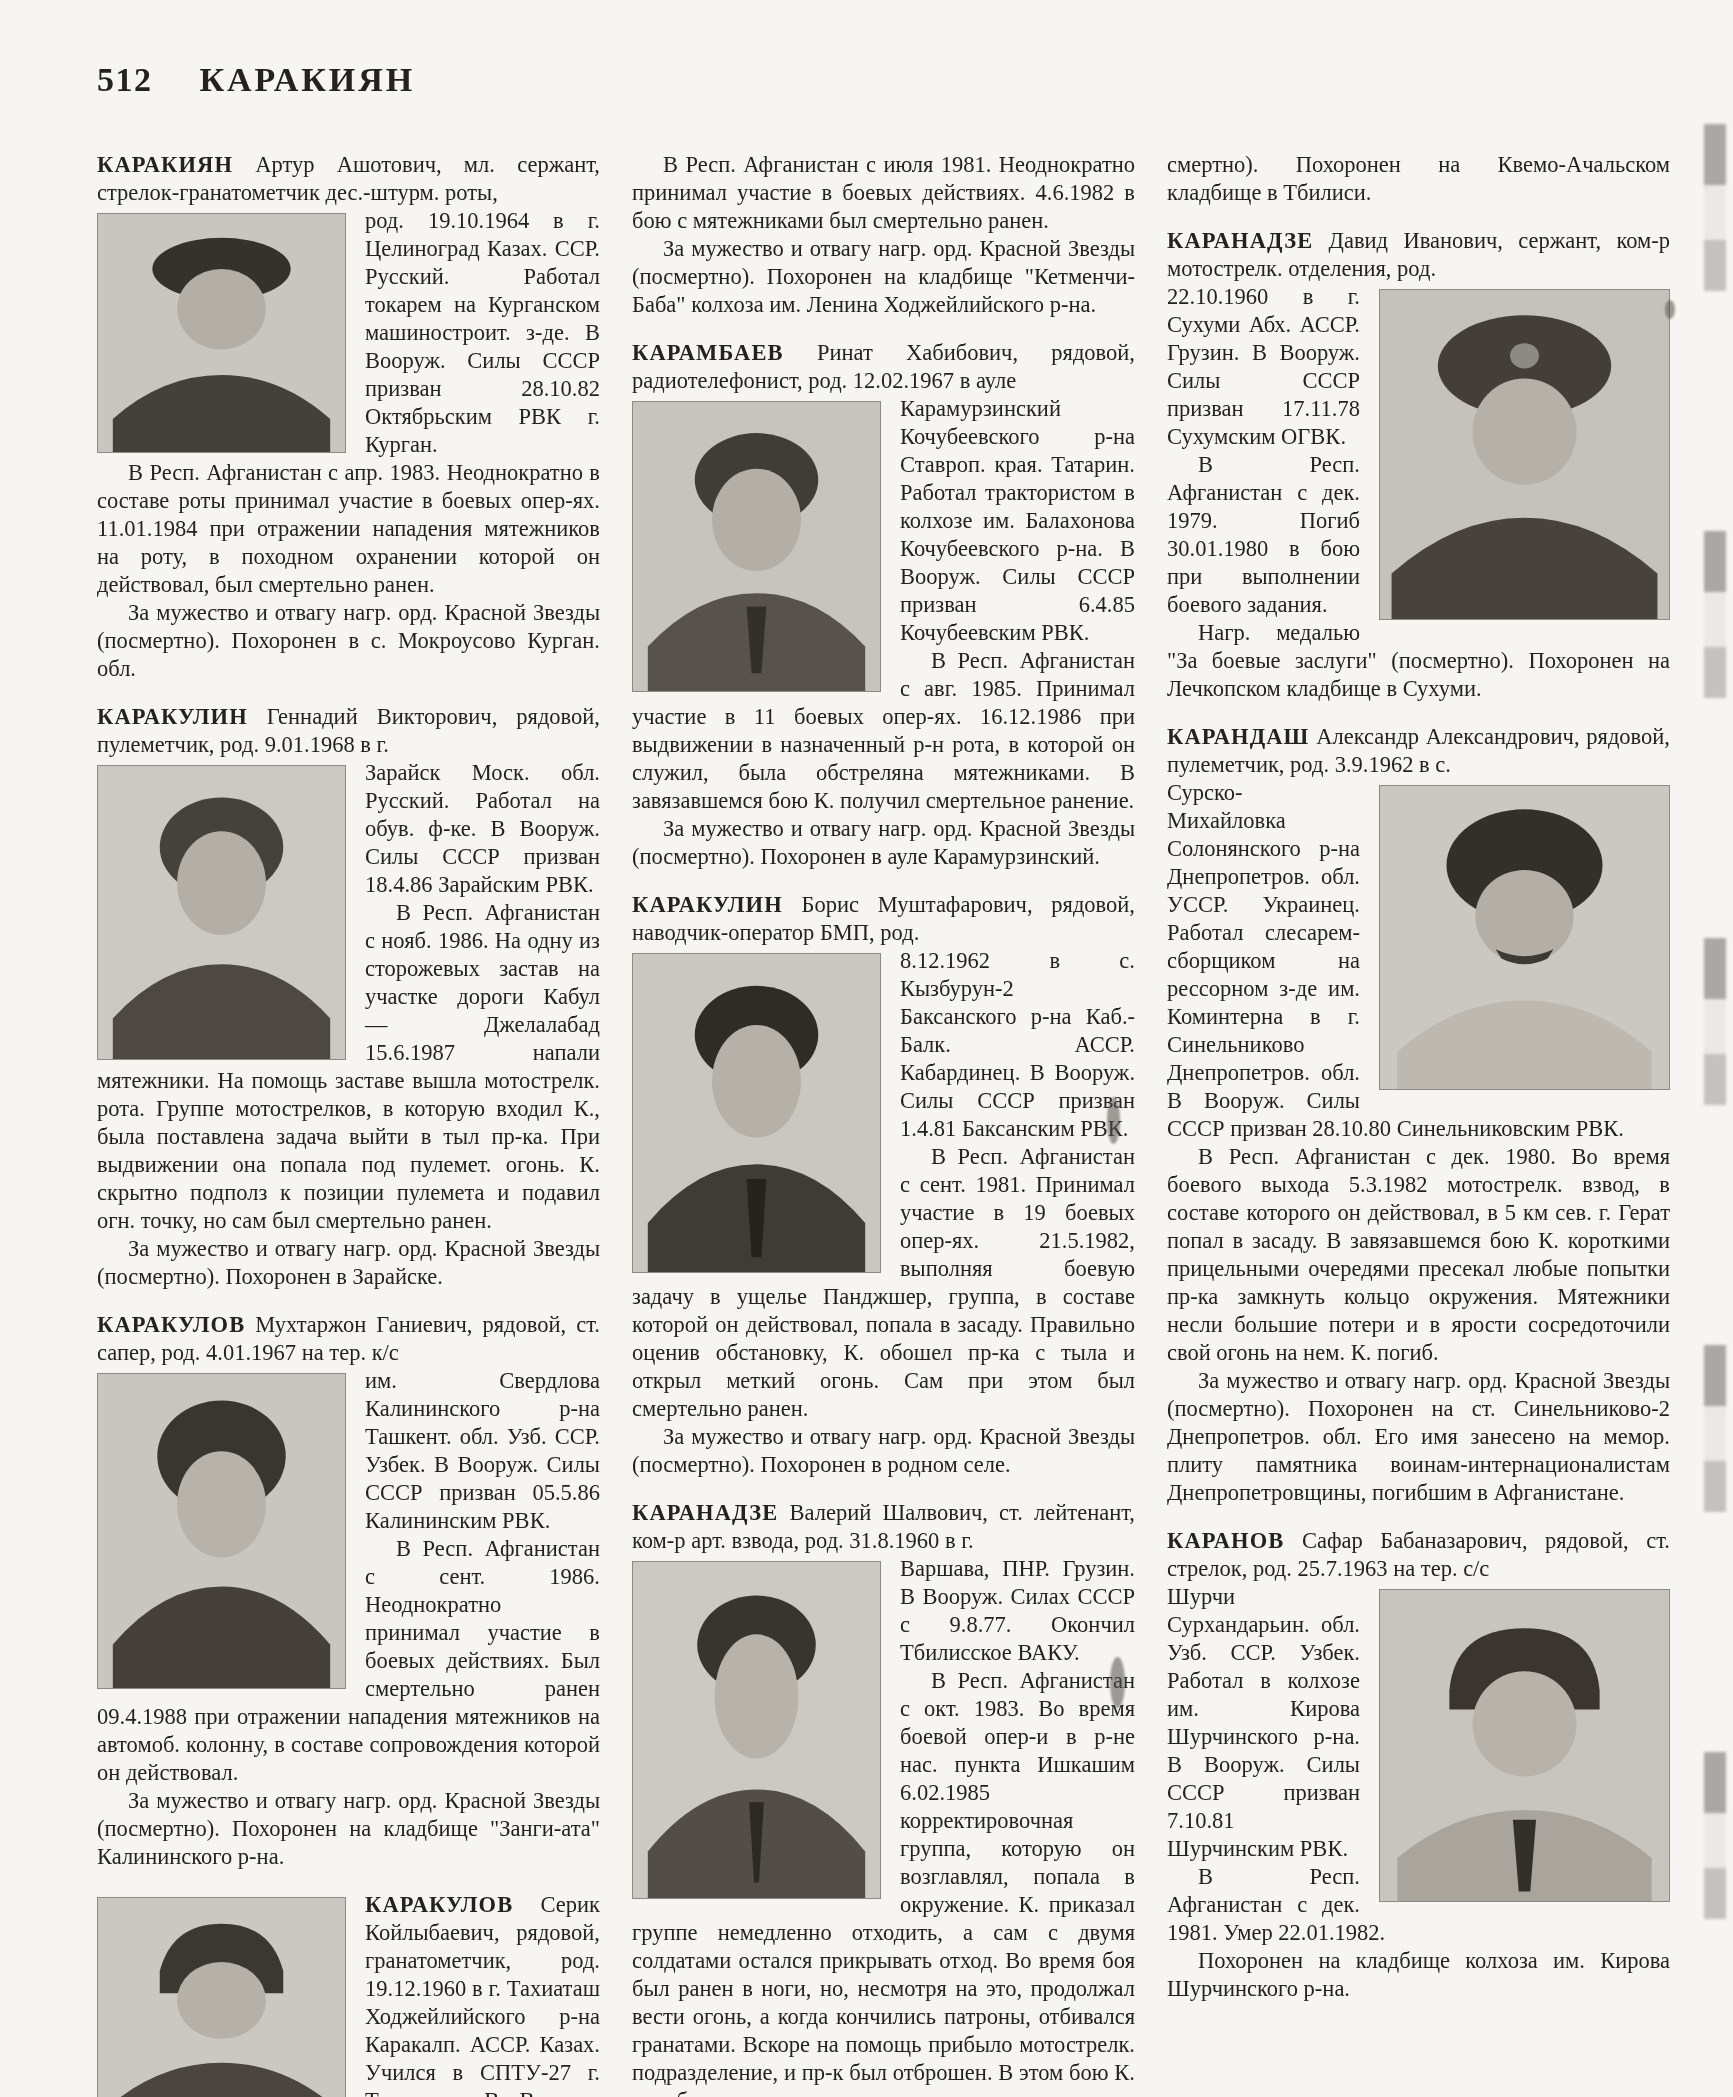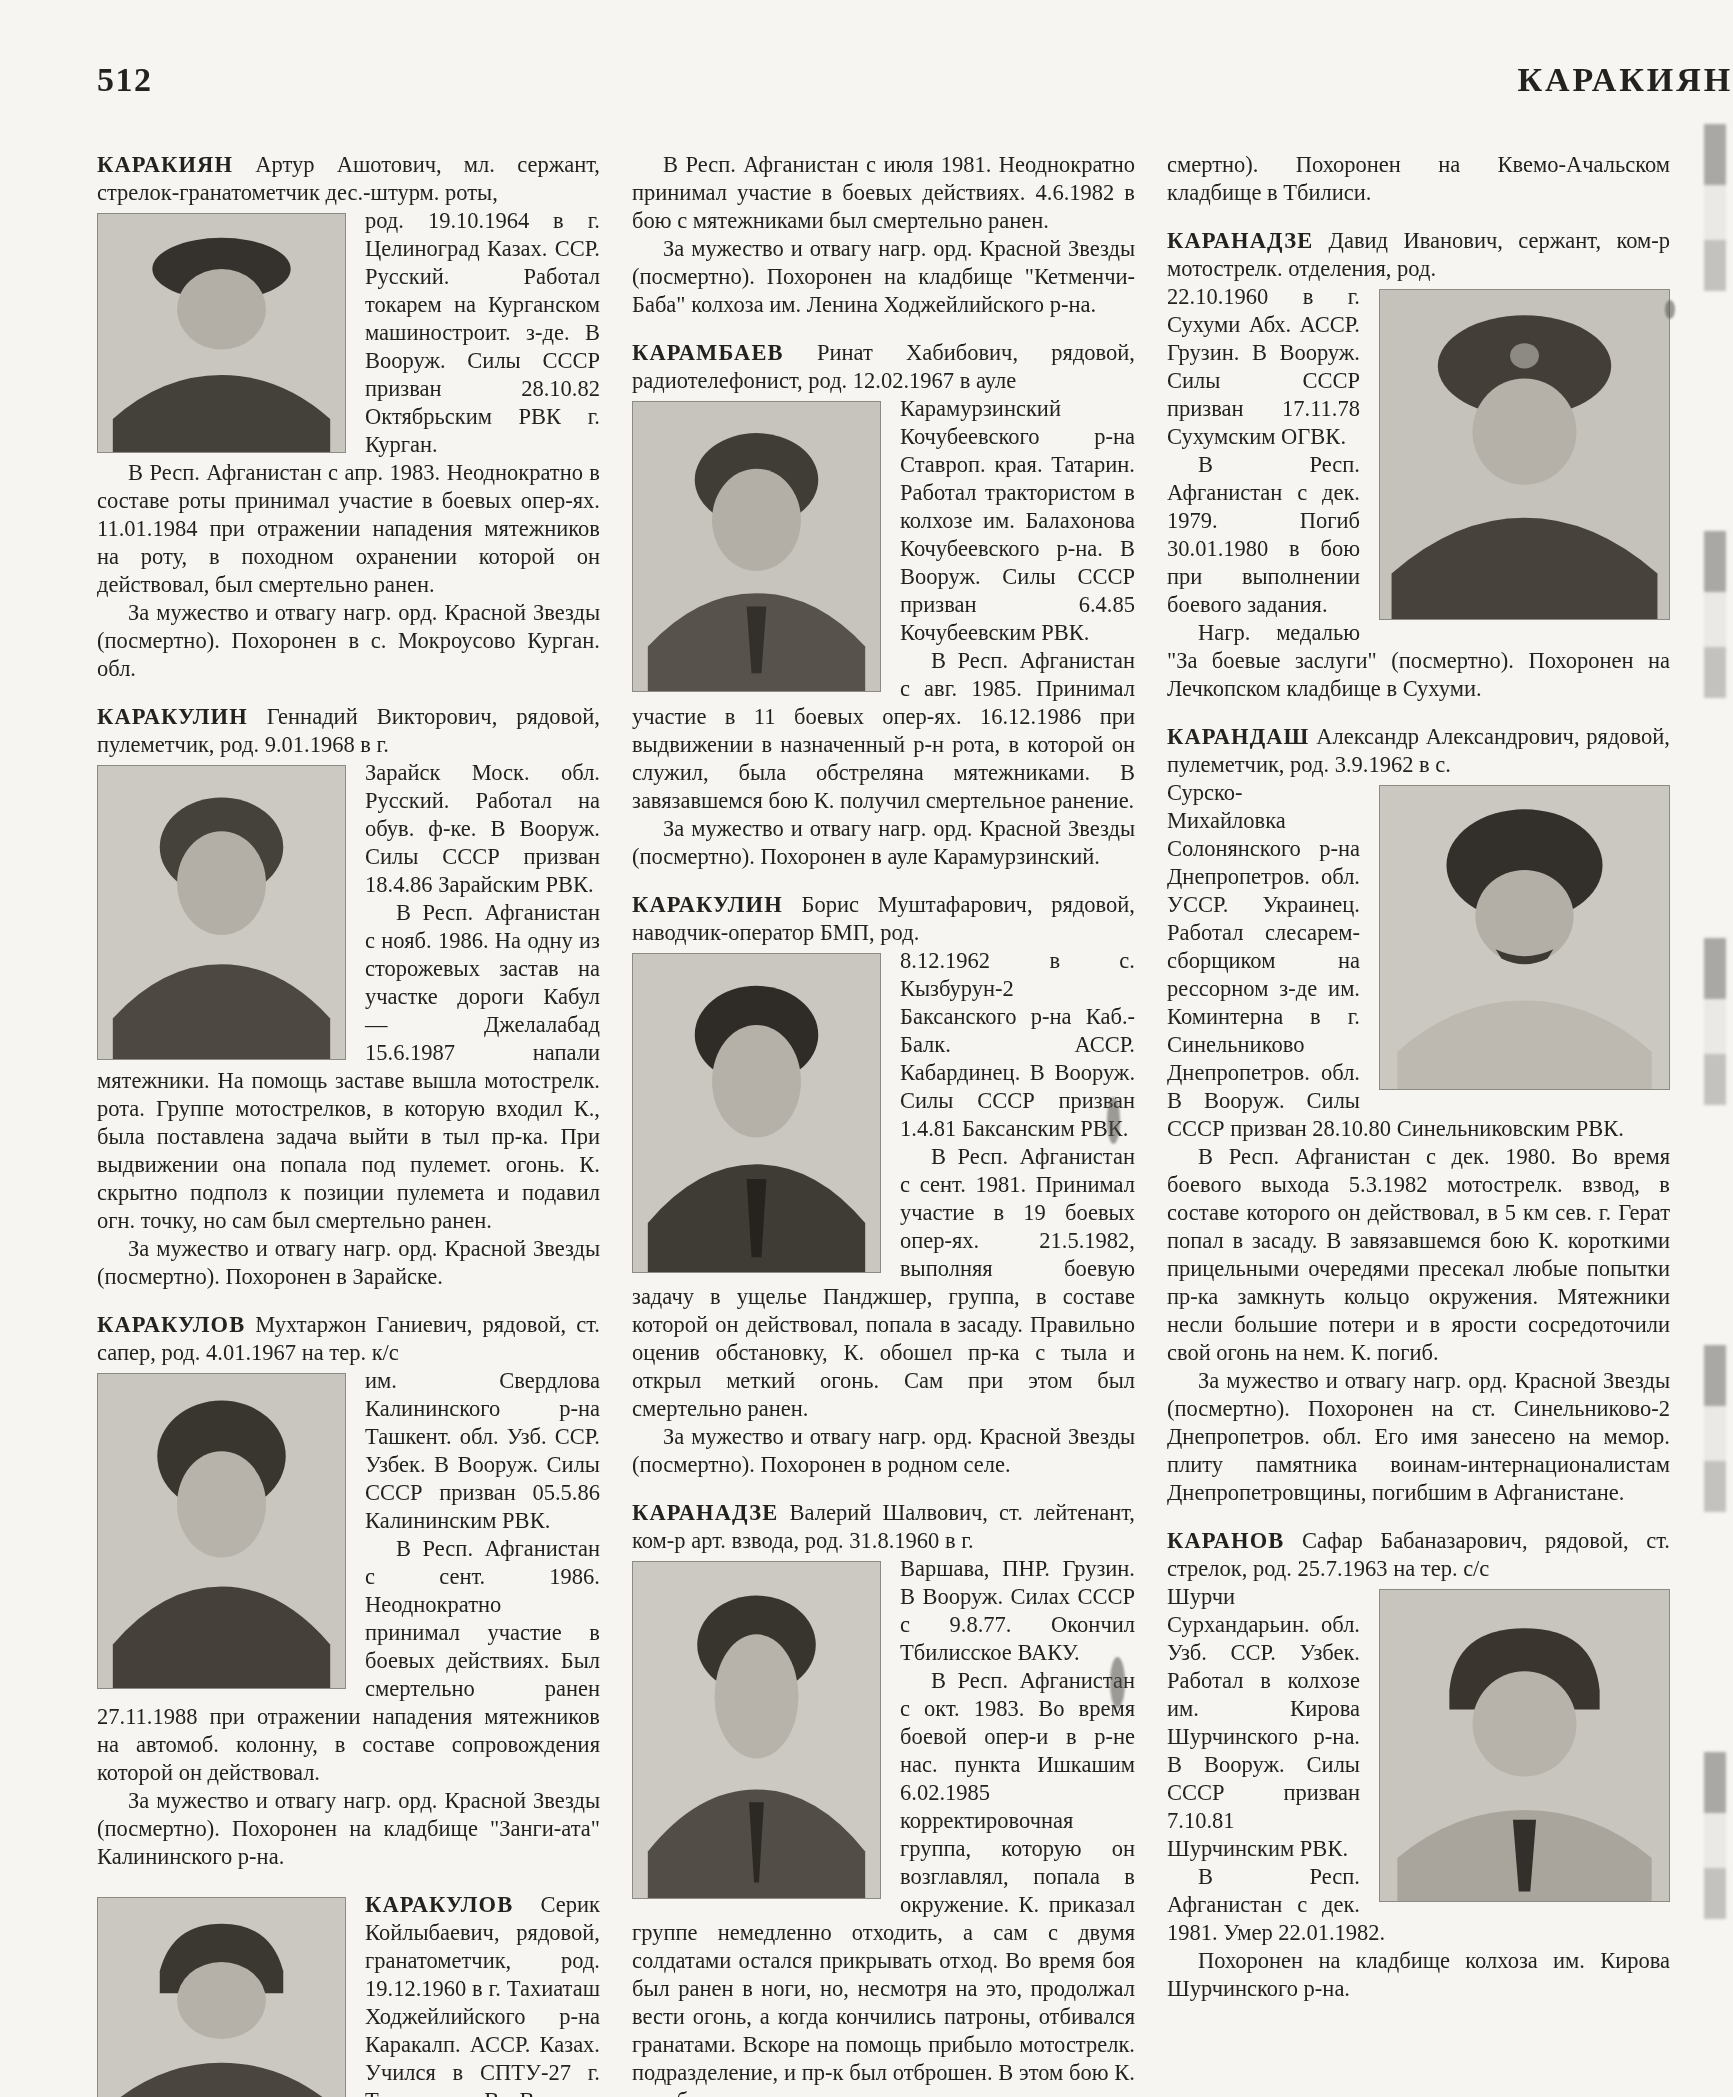--- a/index.html
+++ b/index.html
@@ -1,19 +1,19 @@
 <!DOCTYPE html>
 <html lang="ru" style="font-size:11.6px"><head>
 <meta charset="utf-8">
 <style>
   html,body{margin:0;padding:0;background:#dddbd6;}
   .page{position:relative;width:1733px;height:2097px;margin:0 auto;background:#f6f5f1;
         font-family:"Liberation Serif","DejaVu Serif",serif;color:#232220;overflow:hidden;}
   
-  .header{display:flex;align-items:baseline;padding:61px 0 0 97px;justify-content:space-between;}
+  .header{display:flex;align-items:baseline;padding:61px 0 0 97px;}
   .pageno{font-size:34px;font-weight:bold;letter-spacing:1.5px;}
   .runhead{font-size:34px;font-weight:bold;margin-left:47px;letter-spacing:2.9px;}
   
   .cols{display:flex;gap:32px;padding:52px 63px 0 97px;align-items:flex-start;}
   .col{width:503px;flex:0 0 503px;}
   .seg + .seg{margin-top:20px;}
   p{margin:0;font-size:22.5px;line-height:28px;text-align:justify;}
   .surname{font-weight:bold;letter-spacing:1.1px;}
   .p.ind{text-indent:31px;}
   .body::after{content:"";display:block;clear:both;}
@@ -87,21 +87,21 @@
         <div class="body">
           <div class="photo left" style="height:316px">
             <svg viewBox="0 0 100 130" preserveAspectRatio="none">
               <rect width="100" height="130" fill="#c9c6c0"></rect>
               <ellipse cx="50" cy="34" rx="26" ry="23" fill="#39362f"></ellipse>
               <ellipse cx="50" cy="54" rx="18" ry="22" fill="#b7b3ab"></ellipse>
               <path d="M6 130 L6 112 Q26 88 50 88 Q74 88 94 112 L94 130 Z" fill="#45413a"></path>
             </svg>
           </div>
           <p class="p">им. Свердлова Калининского р-на Ташкент. обл. Узб. ССР. Узбек. В Вооруж. Силы СССР призван 05.5.86 Калининским РВК.</p>
-          <p class="p ind">В Респ. Афганистан с сент. 1986. Неоднократно принимал участие в боевых действиях. Был смертельно ранен 27.11.1988 при отражении нападения мятежников на автомоб. колонну, в составе сопровождения которой он действовал.</p>
+          <p class="p ind">В Респ. Афганистан с сент. 1986. Неоднократно принимал участие в боевых действиях. Был смертельно ранен 09.4.1988 при отражении нападения мятежников на автомоб. колонну, в составе сопровождения которой он действовал.</p>
           <p class="p ind">За мужество и отвагу нагр. орд. Красной Звезды (посмертно). Похоронен на кладбище "Занги-ата" Калининского р-на.</p>
         </div>
       </section>
 
       <section class="seg entry">
         <div class="body">
           <div class="photo left" style="height:240px">
             <svg viewBox="0 0 100 130" preserveAspectRatio="none">
               <rect width="100" height="130" fill="#cbc8c2"></rect>
               <path d="M25 40 Q30 14 50 14 Q70 14 75 40 L75 52 L25 52 Z" fill="#3b3831"></path>

